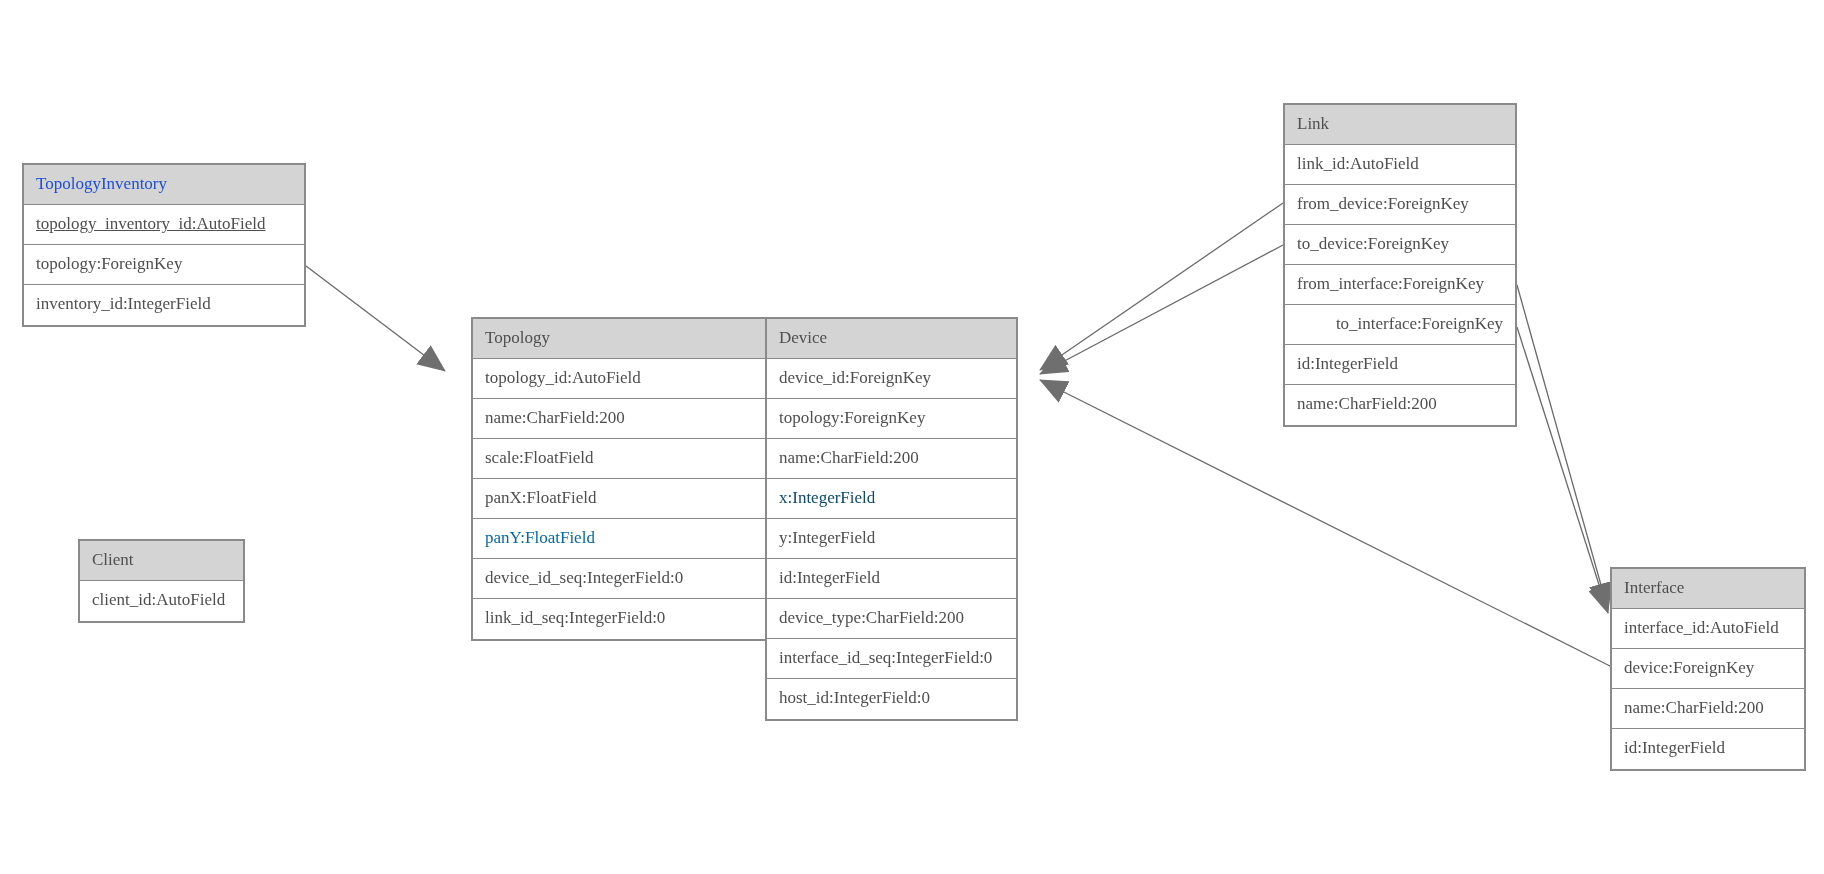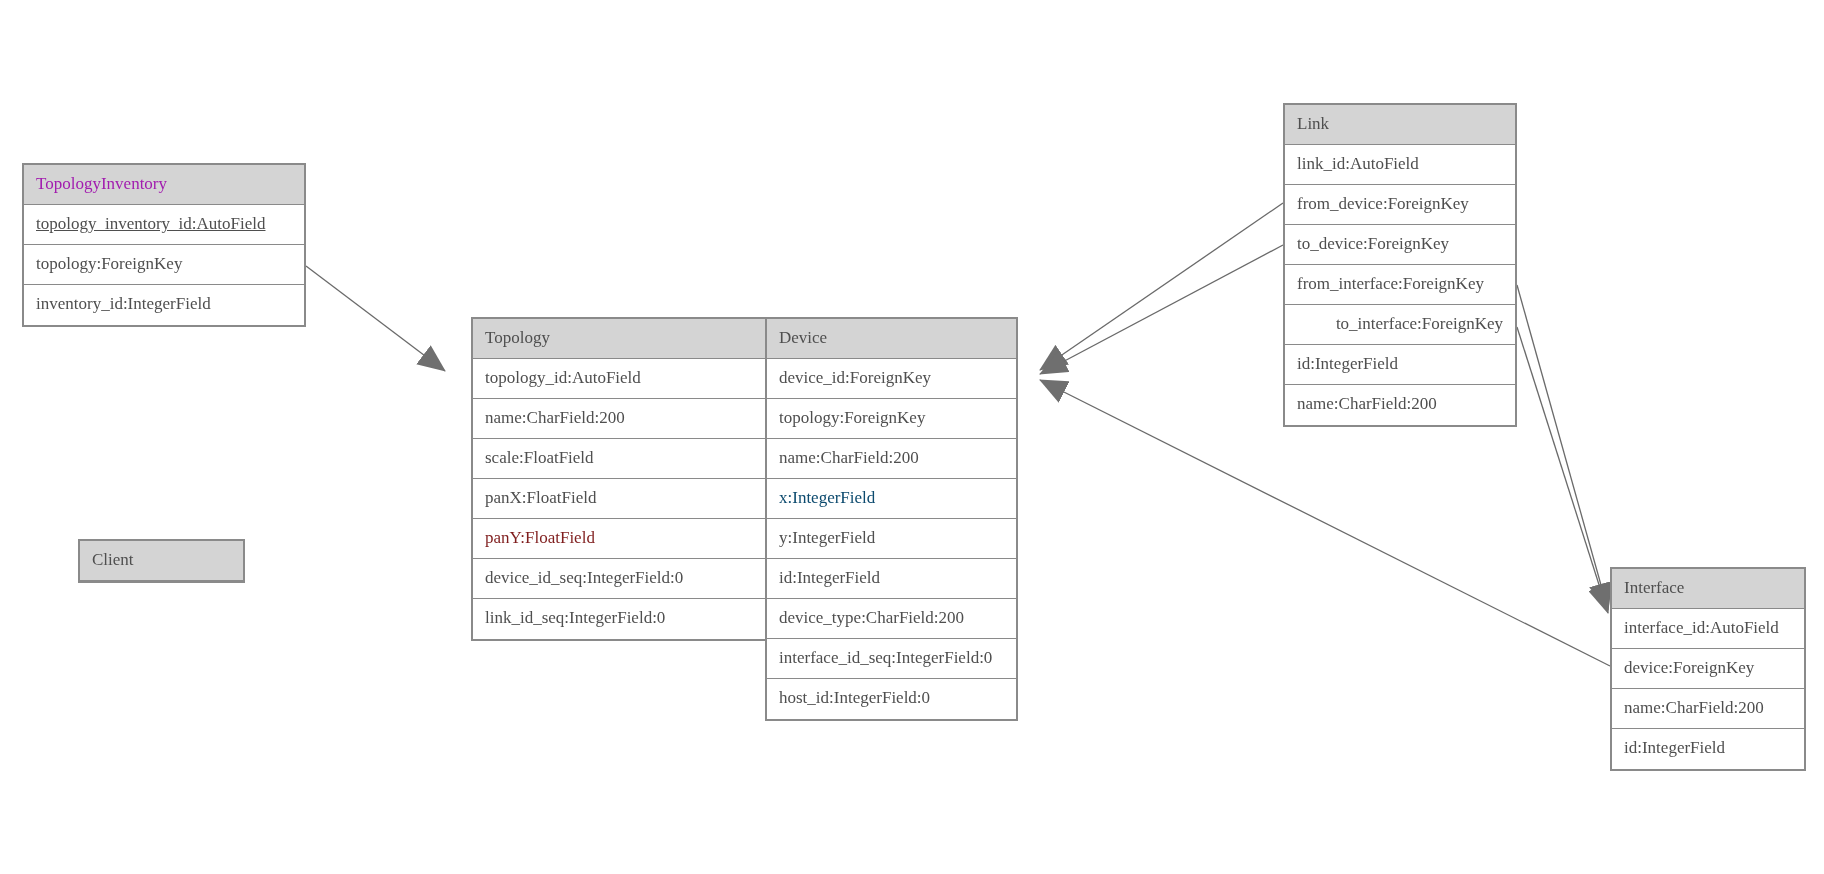--- a/index.html
+++ b/index.html
@@ -68,37 +68,38 @@
       <line x1="306" y1="266" x2="445" y2="371" stroke="#6a6a6a" stroke-width="1.3" marker-end="url(#arrowhead)"></line>
       <line x1="765" y1="416" x2="705" y2="389" stroke="#6a6a6a" stroke-width="1.3" marker-end="url(#arrowhead)"></line>
       <line x1="1283" y1="203" x2="1040" y2="370" stroke="#6a6a6a" stroke-width="1.3" marker-end="url(#arrowhead)"></line>
       <line x1="1283" y1="245" x2="1040" y2="374" stroke="#6a6a6a" stroke-width="1.3" marker-end="url(#arrowhead)"></line>
       <line x1="1610" y1="666" x2="1040" y2="380" stroke="#6a6a6a" stroke-width="1.3" marker-end="url(#arrowhead)"></line>
       <line x1="1517" y1="285" x2="1608" y2="610" stroke="#6a6a6a" stroke-width="1.3" marker-end="url(#arrowhead)"></line>
       <line x1="1517" y1="327" x2="1608" y2="613" stroke="#6a6a6a" stroke-width="1.3" marker-end="url(#arrowhead)"></line>
     </svg>
   <div id="entities">
       <div class="entity" style="left: 22px; top: 163px; width: 284px; border-color: rgb(138, 138, 138);">
-        <div class="entity-header" style="background: rgb(212, 212, 212); border-bottom-color: rgb(138, 138, 138); color: #a21caf;">TopologyInventory</div>
+        <div class="entity-header" style="background: rgb(212, 212, 212); border-bottom-color: rgb(138, 138, 138); color: #1d4ed8;">TopologyInventory</div>
         <div class="entity-row" style="border-bottom-color: rgb(138, 138, 138); color: rgb(79, 79, 79); text-decoration: underline;">topology_inventory_id:AutoField</div>
         <div class="entity-row" style="border-bottom-color: rgb(138, 138, 138); color: rgb(79, 79, 79);">topology:ForeignKey</div>
         <div class="entity-row" style="border-bottom-color: rgb(138, 138, 138); color: rgb(79, 79, 79);">inventory_id:IntegerField</div>
       </div>
       <div class="entity" style="left: 471px; top: 317px; width: 296px; border-color: rgb(138, 138, 138);">
         <div class="entity-header" style="background: rgb(212, 212, 212); border-bottom-color: rgb(138, 138, 138); color: rgb(79, 79, 79);">Topology</div>
         <div class="entity-row" style="border-bottom-color: rgb(138, 138, 138); color: rgb(79, 79, 79);">topology_id:AutoField</div>
         <div class="entity-row" style="border-bottom-color: rgb(138, 138, 138); color: rgb(79, 79, 79);">name:CharField:200</div>
         <div class="entity-row" style="border-bottom-color: rgb(138, 138, 138); color: rgb(79, 79, 79);">scale:FloatField</div>
         <div class="entity-row" style="border-bottom-color: rgb(138, 138, 138); color: rgb(79, 79, 79);">panX:FloatField</div>
-        <div class="entity-row" style="border-bottom-color: rgb(138, 138, 138); color: #7f1d1d; font-family: Liberation Serif, serif;">panY:FloatField</div>
+        <div class="entity-row" style="border-bottom-color: rgb(138, 138, 138); color: #0369a1; font-family: Liberation Serif, serif;">panY:FloatField</div>
         <div class="entity-row" style="border-bottom-color: rgb(138, 138, 138); color: rgb(79, 79, 79);">device_id_seq:IntegerField:0</div>
         <div class="entity-row" style="border-bottom-color: rgb(138, 138, 138); color: rgb(79, 79, 79);">link_id_seq:IntegerField:0</div>
       </div>
       <div class="entity" style="left: 78px; top: 539px; width: 167px; border-color: rgb(138, 138, 138);">
         <div class="entity-header" style="background: rgb(212, 212, 212); border-bottom-color: rgb(138, 138, 138); color: rgb(79, 79, 79);">Client</div>
+        <div class="entity-row" style="border-bottom-color: rgb(138, 138, 138); color: rgb(79, 79, 79);">client_id:AutoField</div>
       </div>
       <div class="entity" style="left: 765px; top: 317px; width: 253px; border-color: rgb(138, 138, 138);">
         <div class="entity-header" style="background: rgb(212, 212, 212); border-bottom-color: rgb(138, 138, 138); color: rgb(79, 79, 79);">Device</div>
         <div class="entity-row" style="border-bottom-color: rgb(138, 138, 138); color: rgb(79, 79, 79);">device_id:ForeignKey</div>
         <div class="entity-row" style="border-bottom-color: rgb(138, 138, 138); color: rgb(79, 79, 79);">topology:ForeignKey</div>
         <div class="entity-row" style="border-bottom-color: rgb(138, 138, 138); color: rgb(79, 79, 79);">name:CharField:200</div>
         <div class="entity-row" style="border-bottom-color: rgb(138, 138, 138); color: #0c4a6e;">x:IntegerField</div>
         <div class="entity-row" style="border-bottom-color: rgb(138, 138, 138); color: rgb(79, 79, 79);">y:IntegerField</div>
         <div class="entity-row" style="border-bottom-color: rgb(138, 138, 138); color: rgb(79, 79, 79);">id:IntegerField</div>
         <div class="entity-row" style="border-bottom-color: rgb(138, 138, 138); color: rgb(79, 79, 79);">device_type:CharField:200</div>

